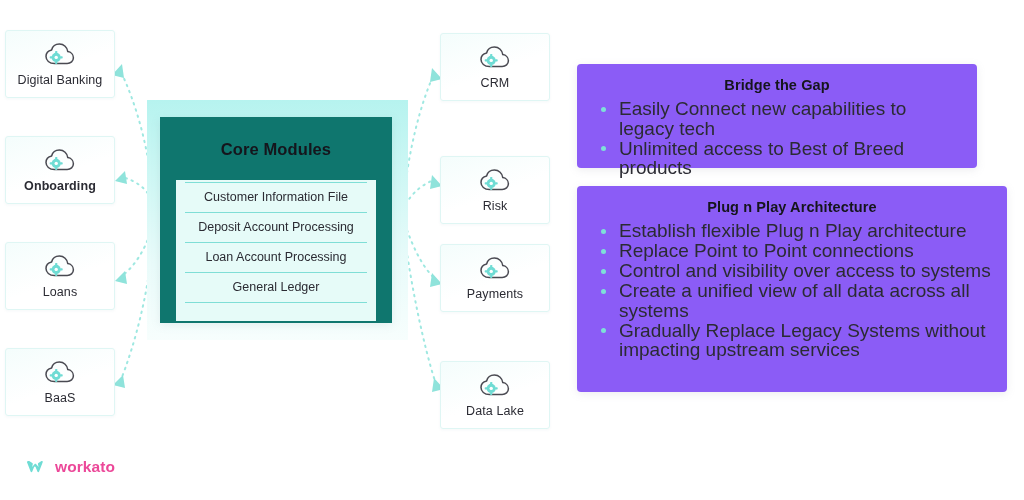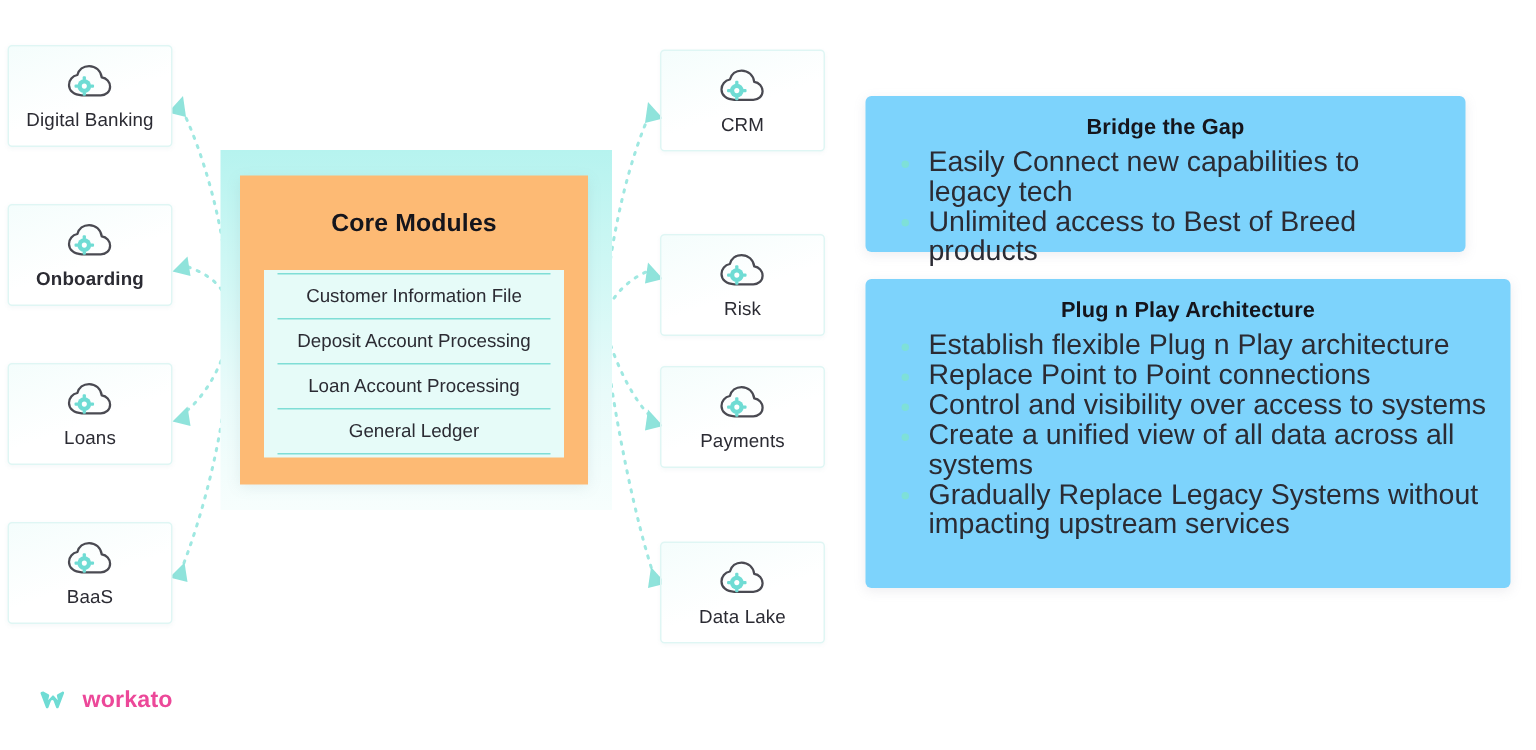--- a/index.html
+++ b/index.html
@@ -78,52 +78,52 @@
     width: 261px;
     height: 240px;
     background: linear-gradient(180deg, #b6f3ef 0%, #cdf7f4 30%, #e9fbfa 68%, #f7fefd 100%);
   }
   #core-card {
     position: absolute;
     left: 160px;
     top: 117px;
     width: 232px;
     height: 206px;
-    background: #fdba74;
+    background: #0f766e;
     box-shadow: 0 2px 9px rgba(110,140,145,0.13);
   }
   #core-title {
     margin-top: 23px;
     text-align: center;
     font-size: 16.5px;
     font-weight: bold;
     color: #15151c;
     letter-spacing: .1px;
   }
   #core-modules-panel {
     margin: 21px 16px 0 16px;
     background: #e6fbf8;
-    padding: 2px 0 2px 0;
+    padding: 2px 0 18px 0;
   }
   .module-row {
     text-align: center;
     font-size: 12.5px;
     line-height: 15px;
     color: #2b2b33;
     padding: 7px 4px 7px 4px;
     border-bottom: 1.6px solid #7fded6;
     margin: 0 9px;
   }
   .module-row:first-child { border-top: 1.6px solid #7fded6; }
 
   
   .info-card {
     position: absolute;
     box-sizing: border-box;
-    background: #7dd3fc;
+    background: #8b5cf6;
     border-radius: 4px;
     box-shadow: 0 2px 8px rgba(140,145,160,0.16);
   }
   #info-bridge  { left: 577px; top: 64px;  width: 400px; height: 104px; }
   #info-plugnplay { left: 577px; top: 186px; width: 430px; height: 206px; }
 
   .info-title {
     text-align: center;
     font-size: 14.5px;
     font-weight: bold;

